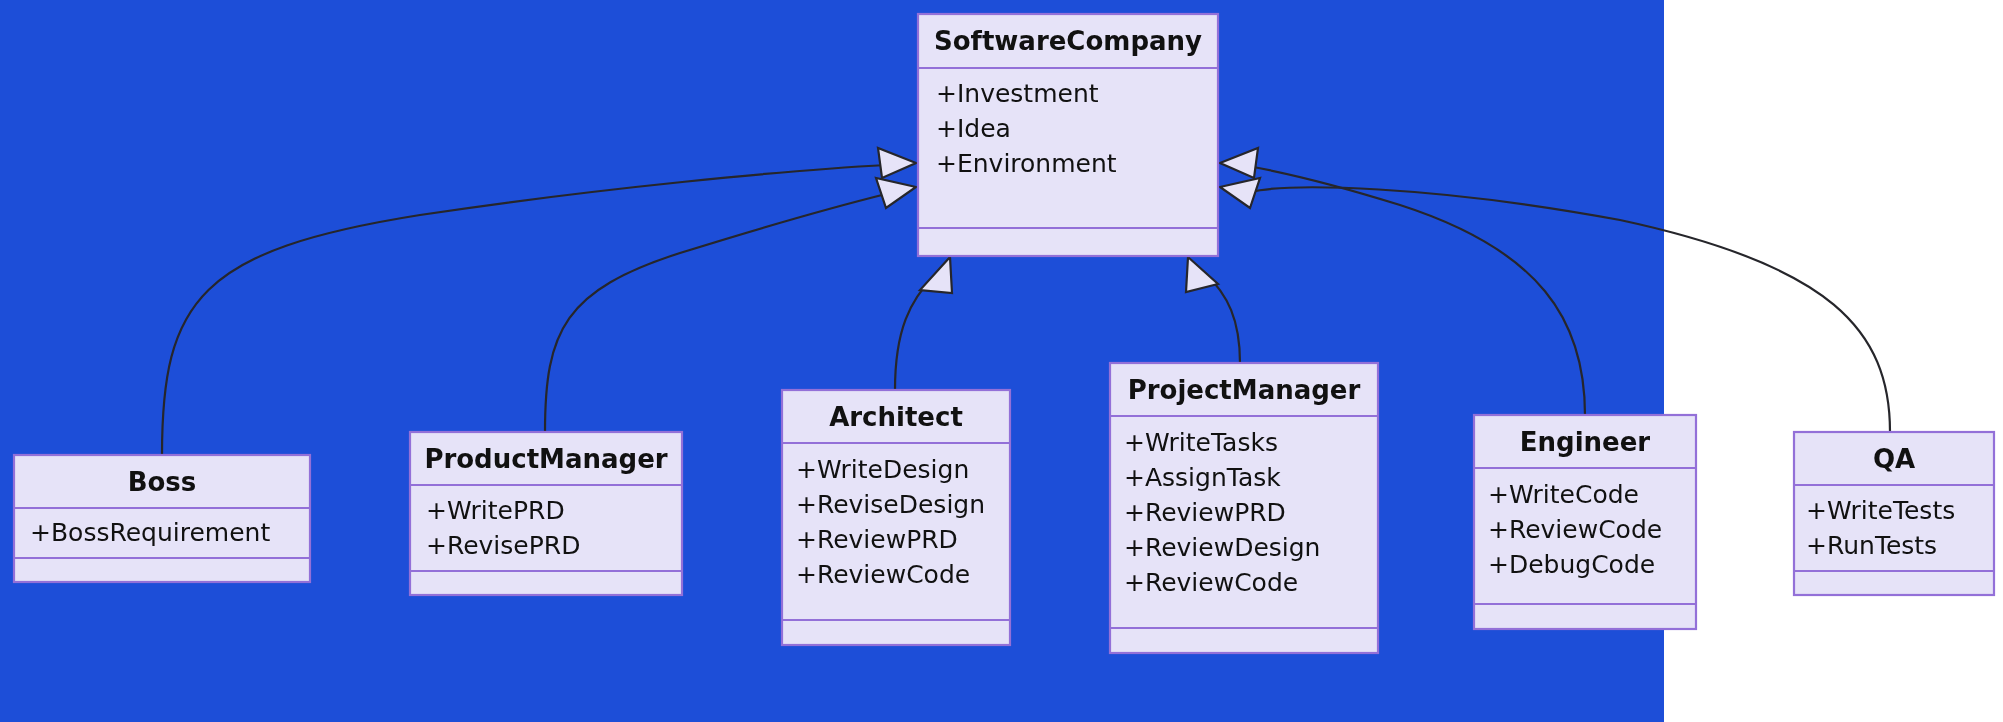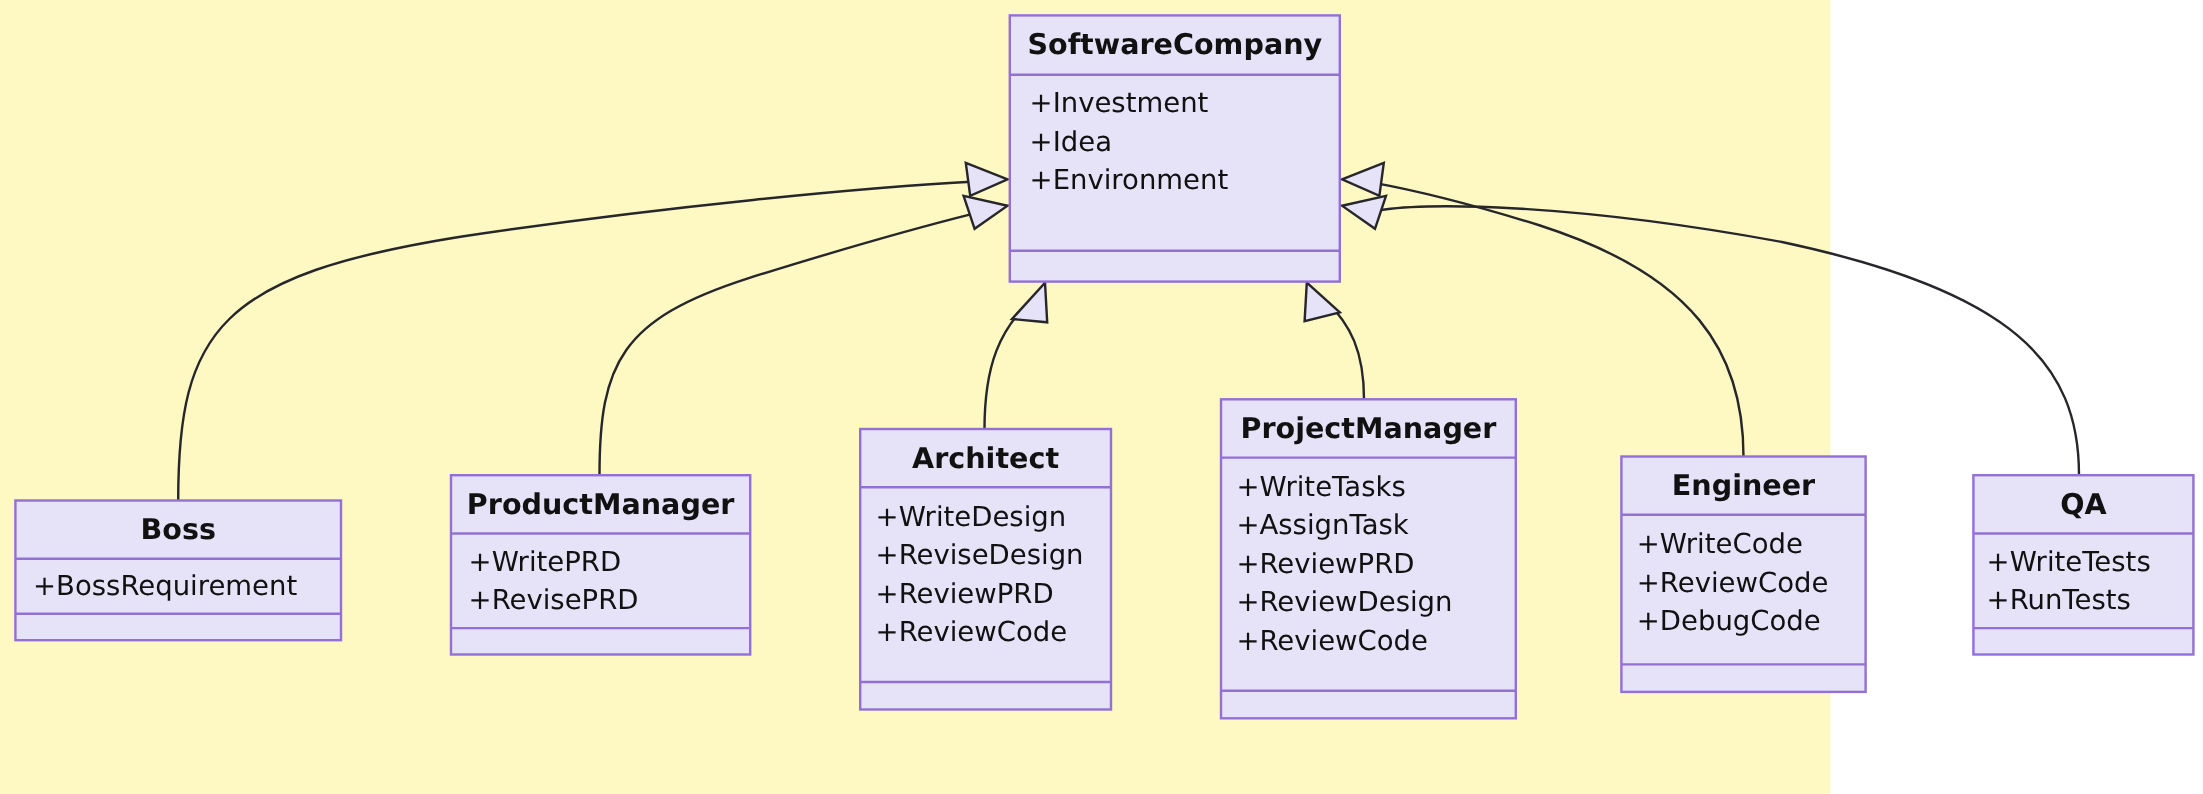--- a/index.html
+++ b/index.html
@@ -10,21 +10,21 @@
   body {
     width: 2003px;
     height: 722px;
     font-family: "DejaVu Sans", sans-serif;
     overflow: hidden;
   }
   #diagram-root {
     position: relative;
     width: 1664px;
     height: 722px;
-    background: #fef9c3;
+    background: #1d4ed8;
   }
   svg.uml-canvas {
     display: block;
     width: 2003px;
     height: 722px;
   }
   .cls-box-rect {
     fill: #e6e3f8;
     stroke: #9370d8;
     stroke-width: 2.2;

